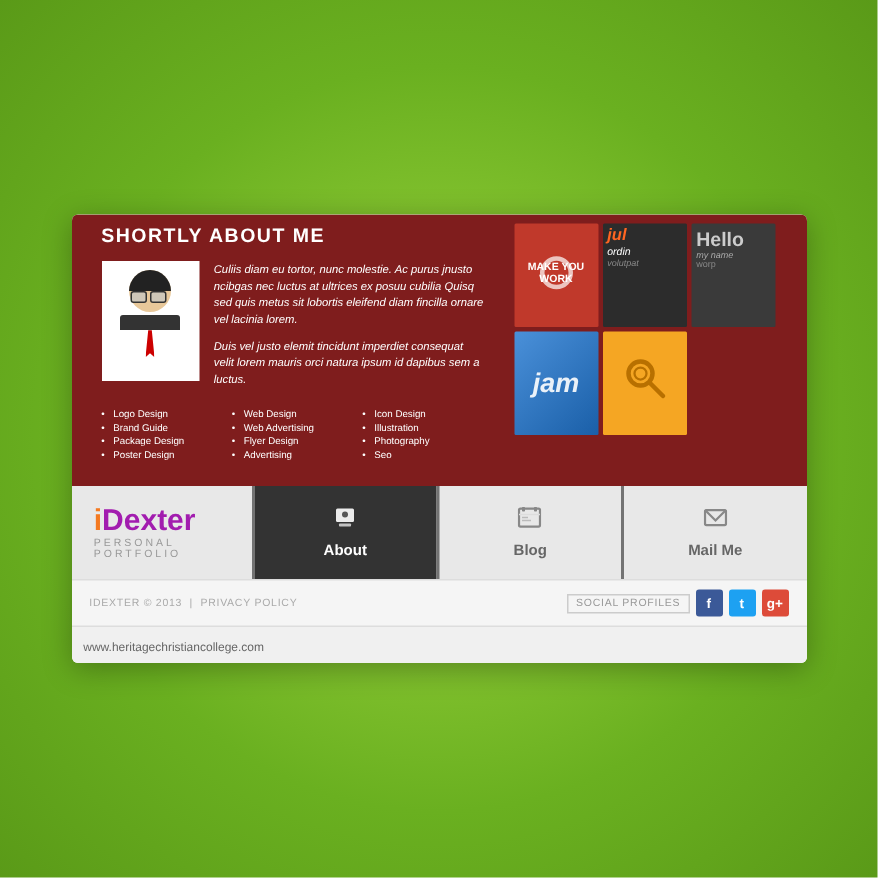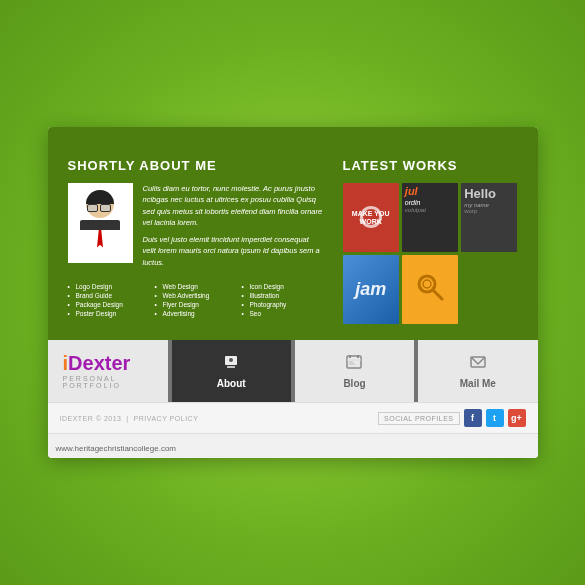--- a/index.html
+++ b/index.html
@@ -16,22 +16,22 @@
     }
     .browser-frame {
       width: 490px;
       background: #fff;
       border-radius: 4px;
       overflow: hidden;
       box-shadow: 0 4px 20px rgba(0,0,0,0.3);
     }
     
     .main-content {
-      background: #4d7c0f;
-      padding: 31px 20px 16px 20px;
+      background: #7f1d1d;
+      padding: 6px 20px 16px 20px;
     }
     .sections-row {
       display: flex;
       gap: 20px;
     }
     
     .about-section {
       flex: 1;
     }
     .section-title {
@@ -253,21 +253,21 @@
       text-transform: uppercase;
       margin-top: 2px;
     }
     .nav-item {
       flex: 1;
       display: flex;
       flex-direction: column;
       align-items: center;
       justify-content: center;
       cursor: pointer;
-      border-left: 4px solid #737373;
+      border-left: 2px solid #737373;
       gap: 4px;
     }
     .nav-item.active {
       background: #333;
     }
     .nav-item.active .nav-label { color: #fff; }
     .nav-item.active .nav-icon { color: #fff; }
     .nav-icon {
       font-size: 16px;
       color: #888;
@@ -388,21 +388,20 @@
               <li>Icon Design</li>
               <li>Illustration</li>
               <li>Photography</li>
               <li>Seo</li>
             </ul>
           </div>
         </div>
       </div>
 
       <div class="works-section">
-        <div class="section-title">LATEST WORKS</div>
         <div class="works-grid">
 
           <div class="work-thumb thumb-make-you">
             <div class="search-circle"></div>
             <div class="wt">MAKE YOU<br>WORK</div>
           </div>
 
           <div class="work-thumb thumb-dark">
             <div class="wd-text" style="font-size:11px;color:#ff6622;font-weight:bold;font-style:italic;">jul</div>
             <div style="color:#fff;font-size:7px;margin-top:2px;font-style:italic;">ordin</div>

